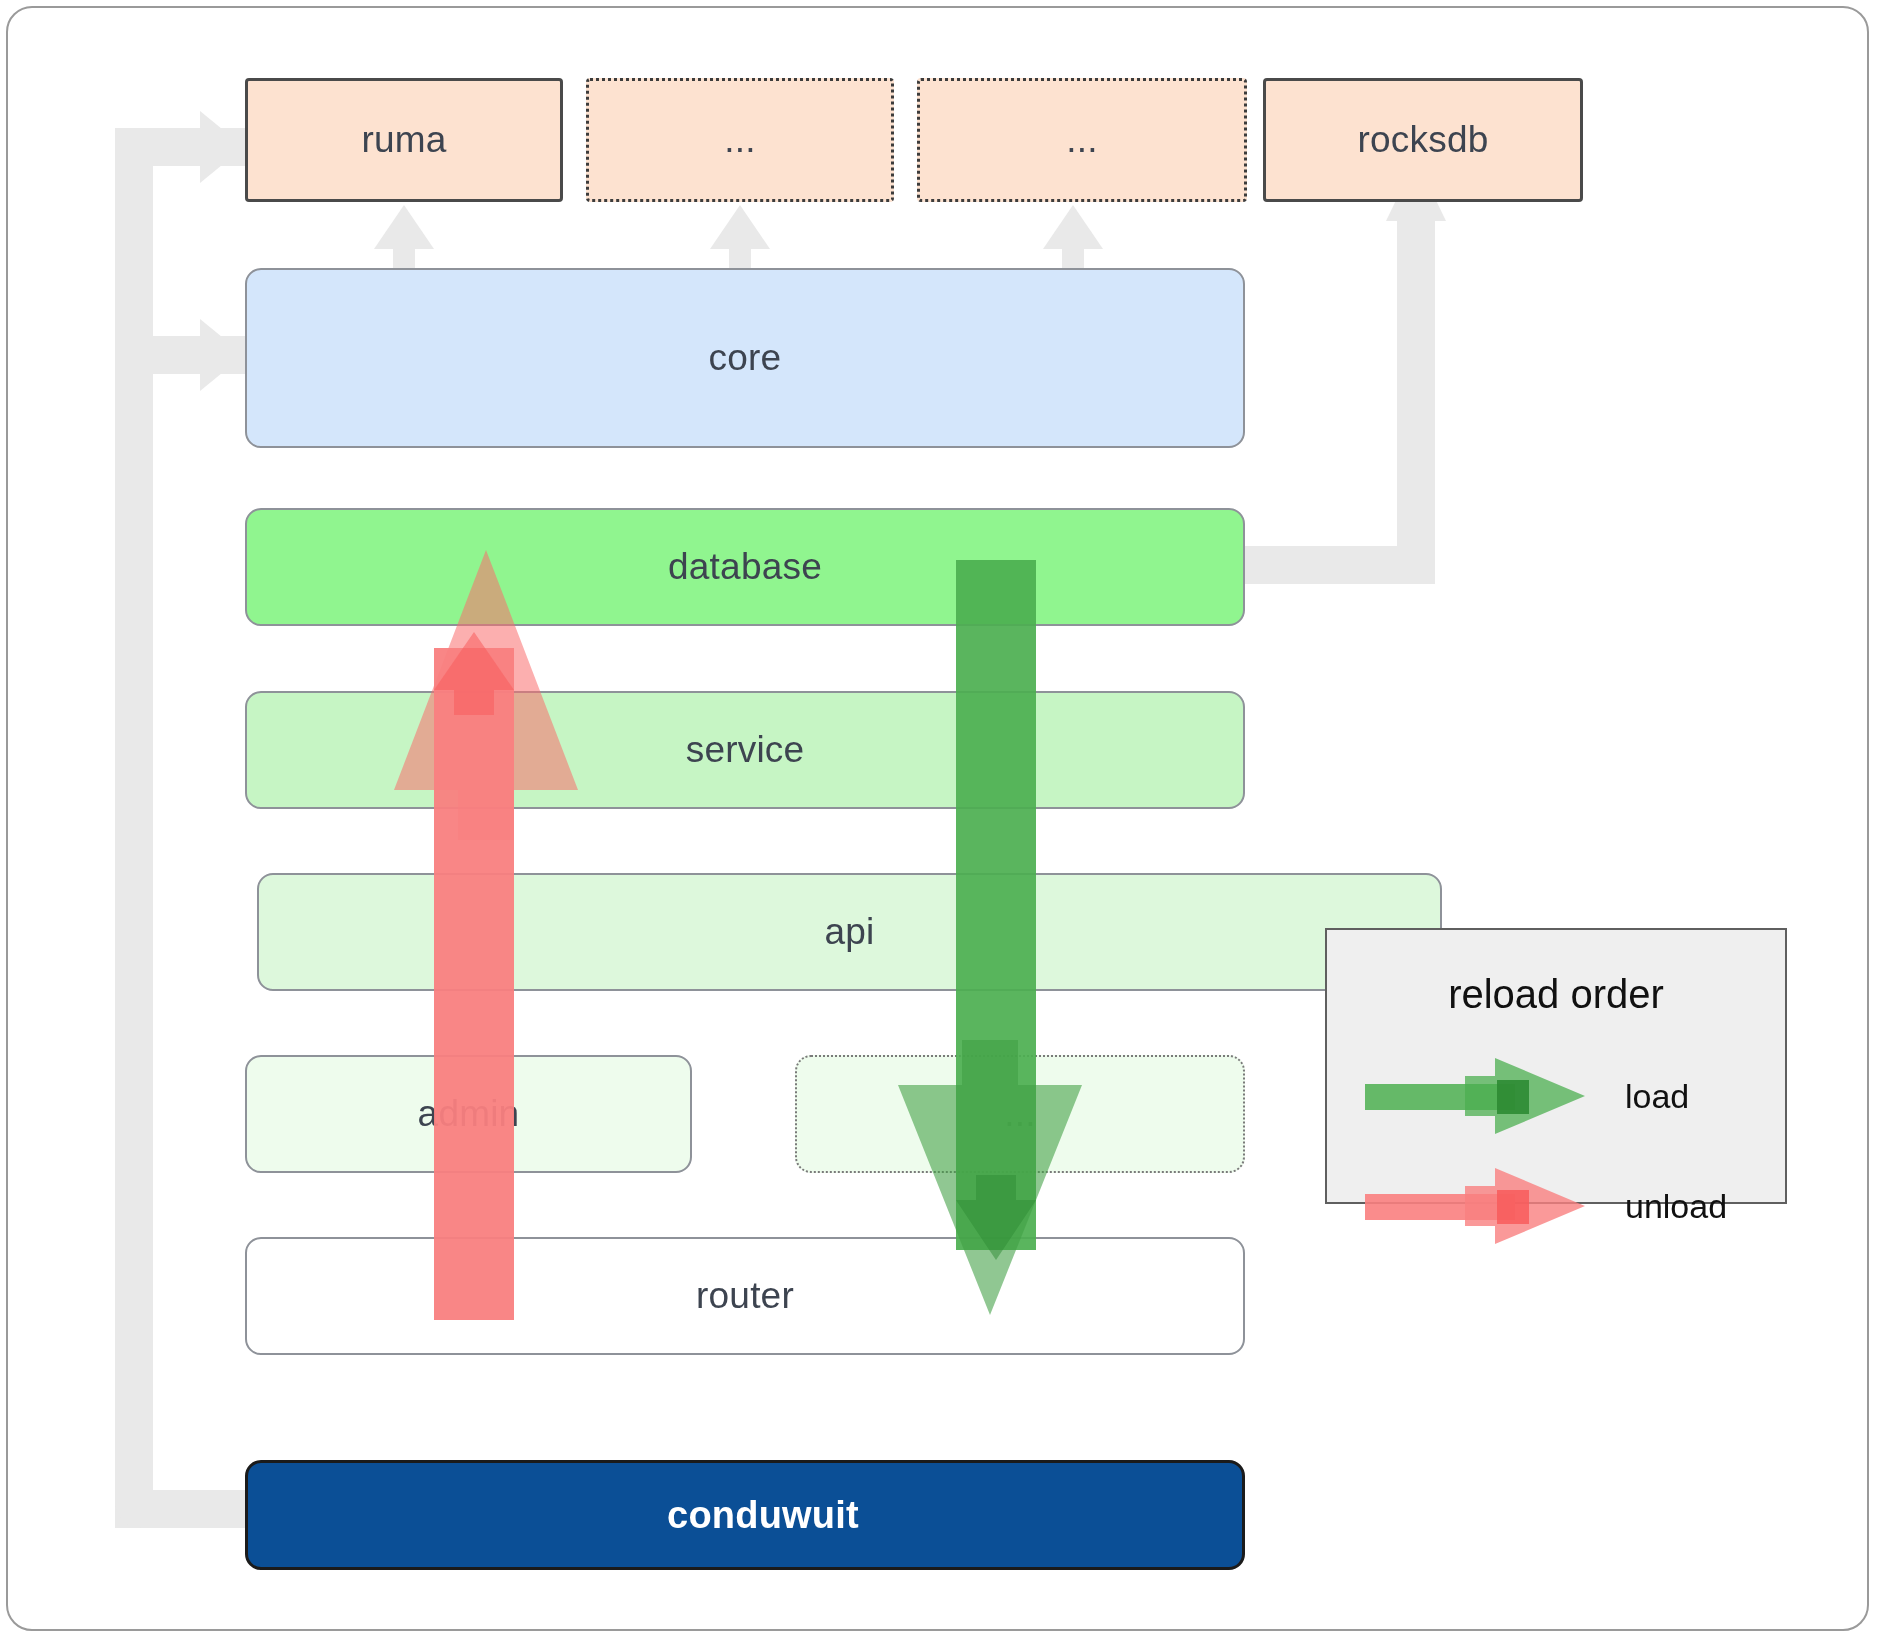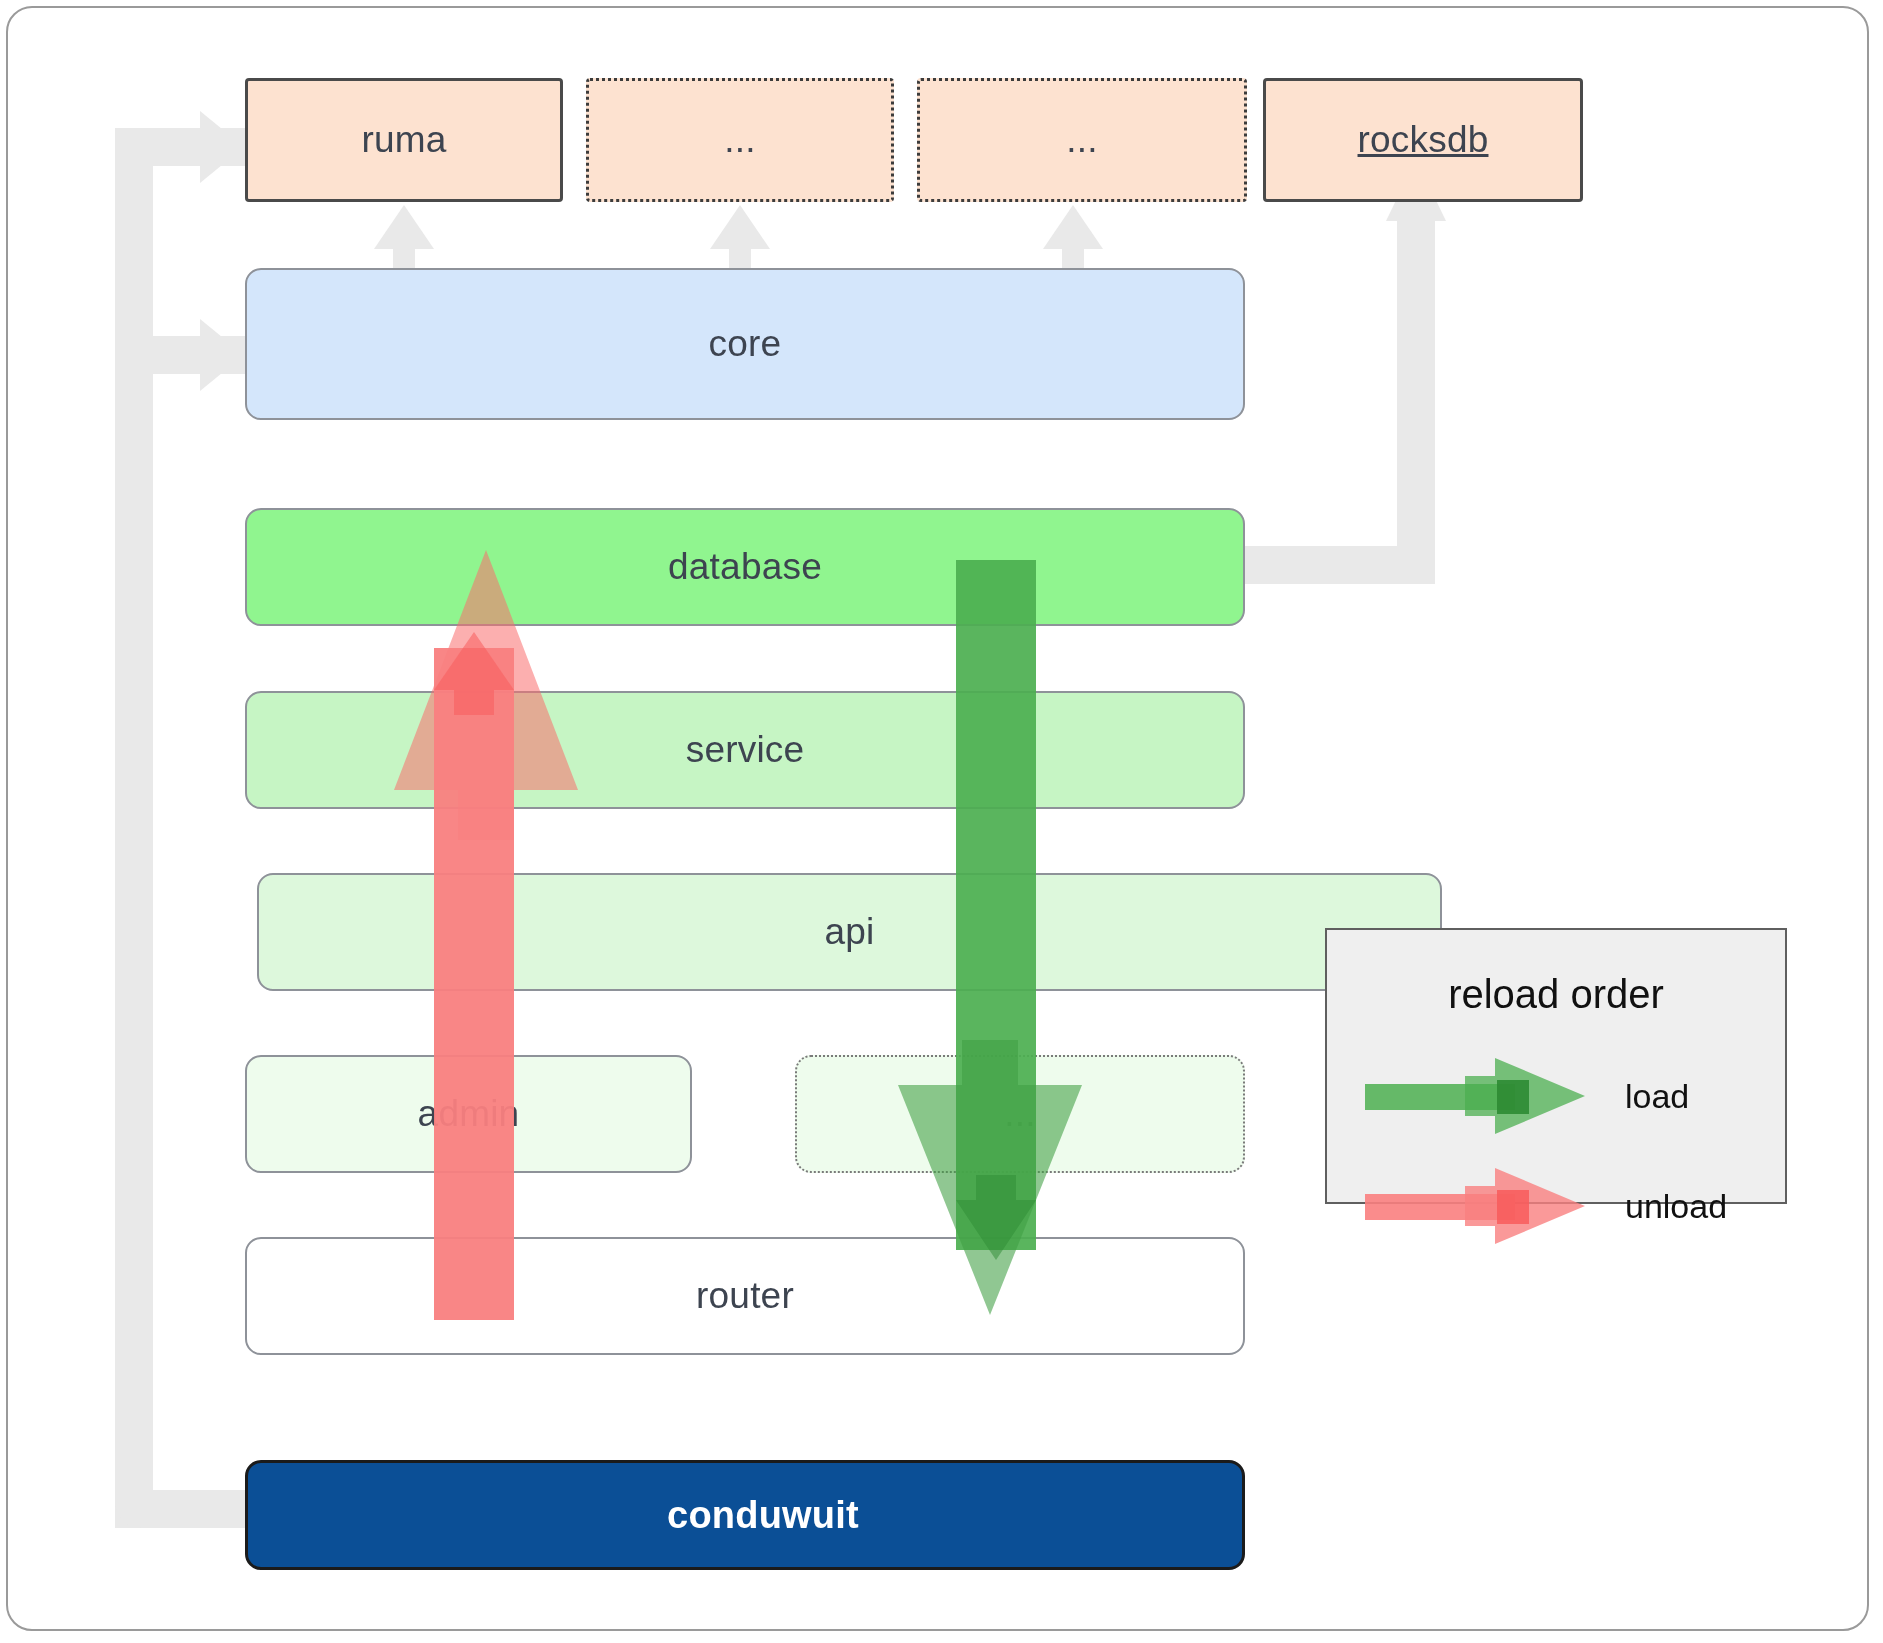--- a/index.html
+++ b/index.html
@@ -152,25 +152,25 @@
 
   <div class="node dep" style="left:245px; top:78px; width:318px;">
     <span>ruma</span>
   </div>
   <div class="node dep dotted" style="left:586px; top:78px; width:308px;">
     <span>...</span>
   </div>
   <div class="node dep dotted" style="left:917px; top:78px; width:330px;">
     <span>...</span>
   </div>
-  <div class="node dep" style="left:1263px; top:78px; width:320px;text-decoration:underline;">
+  <div class="node dep" style="left:1263px; top:78px; width:320px;">
     <span>rocksdb</span>
   </div>
 
-  <div class="node core" style="left:245px; top:268px; width:1000px; height:152px; background:#d4e6fb;">
+  <div class="node core" style="left:245px; top:268px; width:1000px; height:180px; background:#d4e6fb;">
     <span>core</span>
   </div>
 
   <div class="node lay" style="left:245px; top:508px; width:1000px; height:118px; background:#90f58f;">
     <span>database</span>
   </div>
 
   <div class="node lay" style="left:245px; top:691px; width:1000px; height:118px; background:#c6f5c4;">
     <span>service</span>
   </div>

